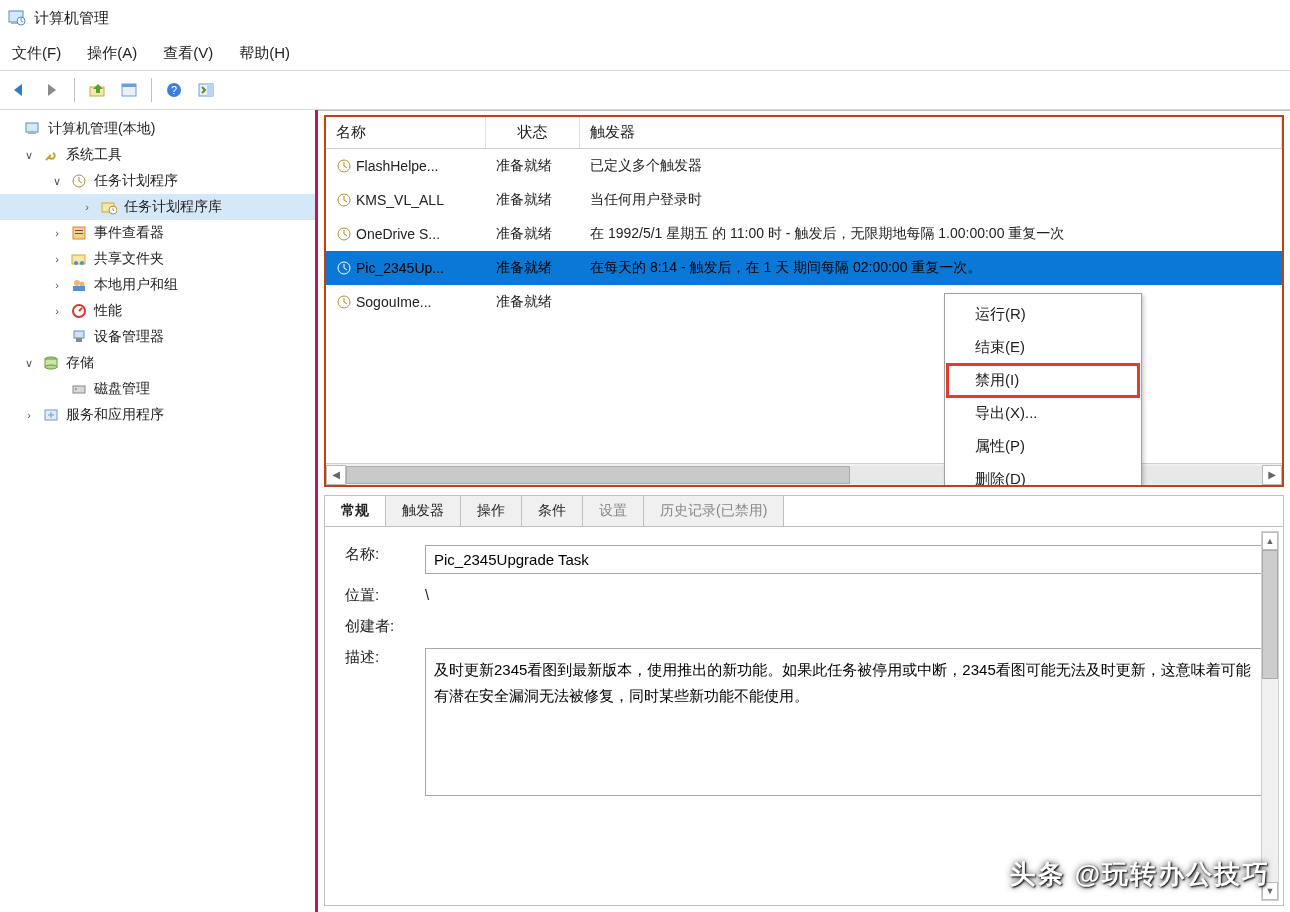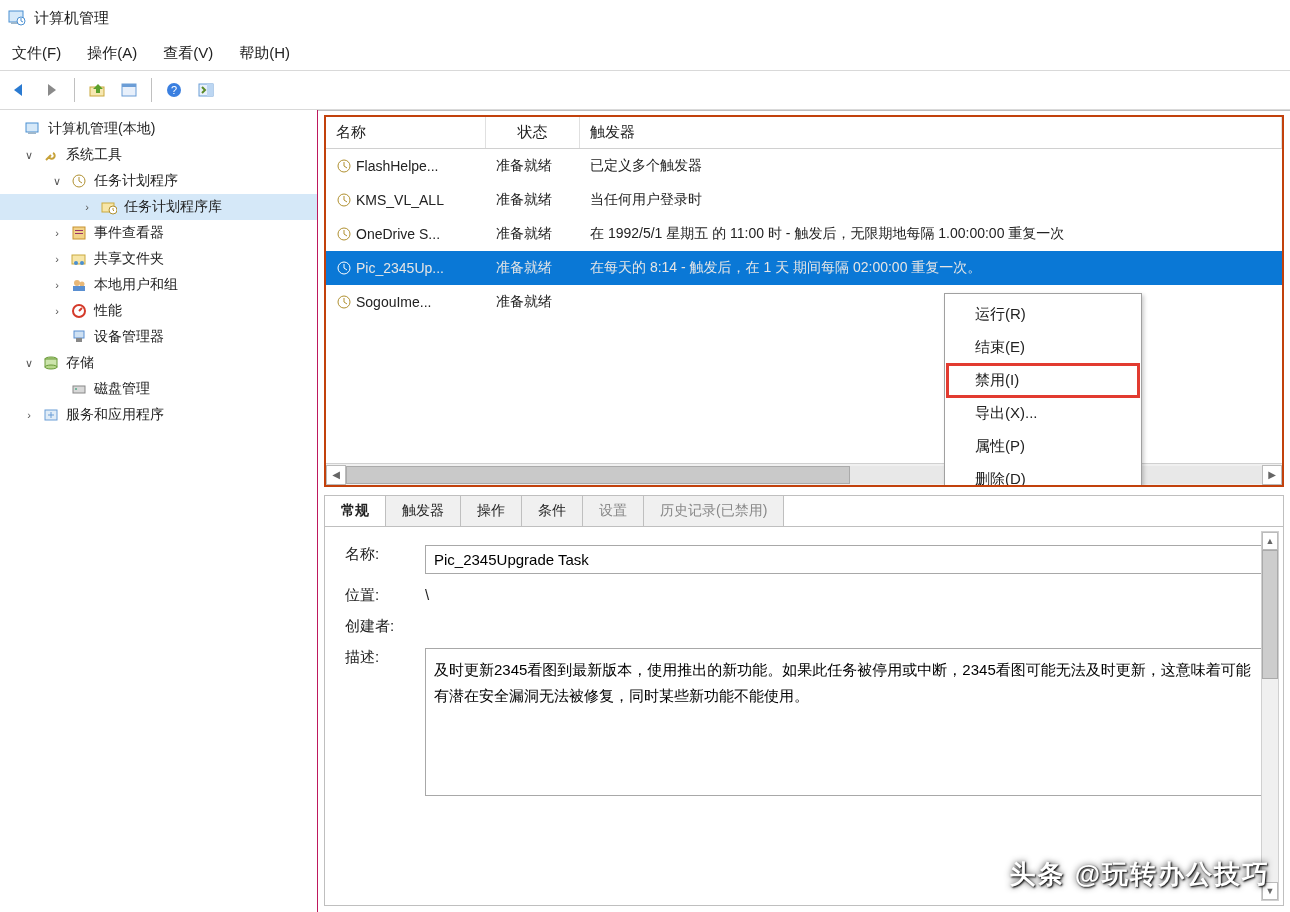--- a/index.html
+++ b/index.html
@@ -10,21 +10,21 @@
 .title-text { font-size: 15px; }
 
 .menubar { height: 34px; display: flex; align-items: center; gap: 26px; padding: 0 12px; font-size: 15px; }
 .menubar span { cursor: default; }
 
 .toolbar { height: 40px; border-top: 1px solid #d9d9d9; border-bottom: 1px solid #d9d9d9; display: flex; align-items: center; padding: 0 6px; gap: 4px; }
 .tool-btn { width: 28px; height: 28px; display: inline-flex; align-items: center; justify-content: center; border: 1px solid transparent; }
 .tool-sep { width: 1px; height: 24px; background: #c0c0c0; margin: 0 4px; }
 
 .workspace { display: flex; height: calc(912px - 36px - 34px - 40px); }
-.tree-pane { width: 318px; border-right: 1px solid #be185d; overflow: auto; padding-top: 6px; }
+.tree-pane { width: 318px; border-right: 3px solid #be185d; overflow: auto; padding-top: 6px; }
 .tree-node { display: flex; align-items: center; gap: 6px; padding: 4px 2px; white-space: nowrap; }
 .tree-node .twisty { width: 14px; display: inline-block; text-align: center; color: #555; font-size: 11px; }
 .tree-node .node-icon { width: 18px; height: 18px; display:inline-flex; align-items:center; justify-content:center; }
 .tree-indent-0 { padding-left: 4px; }
 .tree-indent-1 { padding-left: 22px; }
 .tree-indent-2 { padding-left: 50px; }
 .tree-indent-3 { padding-left: 80px; }
 .tree-node.sel { background: #d5e8f8; }
 
 .right-pane { flex: 1; display: flex; flex-direction: column; border-top: 1px solid #bfbfbf; position: relative; }
@@ -33,21 +33,21 @@
 .list-header .col { padding: 6px 10px; font-size: 15px; border-right: 1px solid #e0e0e0; }
 .col-name { width: 160px; }
 .col-status { width: 94px; text-align: center; }
 .col-trig { flex: 1; }
 .list-body { flex: 1; overflow: hidden; }
 .list-row { display: flex; align-items: center; padding: 4px 0; }
 .list-row .cell { padding: 4px 10px; white-space: nowrap; overflow: hidden; text-overflow: ellipsis; }
 .list-row .cell-name { width: 160px; display:flex; align-items:center; gap:4px;}
 .list-row .cell-status { width: 94px; }
 .list-row .cell-trig { flex: 1; }
-.list-row.selected { background: #0a78d6; color: #e5e5e5; }
+.list-row.selected { background: #0a78d6; color: #000000; }
 .clock-icon { width:16px; height:16px; display:inline-block; }
 
 .hscroll { height: 22px; border-top: 1px solid #d0d0d0; display: flex; align-items: center; background:#f0f0f0; }
 .hscroll .arrow { width:20px; height:20px; border:1px solid #bbb; background:#fff; display:flex; align-items:center; justify-content:center; font-size:10px; color:#666;}
 .hscroll .track { flex:1; height:18px; background:#e8e8e8; position:relative;}
 .hscroll .thumb { position:absolute; left:0; top:0; height:100%; width:55%; background:#c9c9c9; border:1px solid #aaa;}
 
 .tabs-row { display:flex; border:1px solid #bfbfbf; border-bottom:none; margin:8px 6px 0 6px; }
 .tab { padding:6px 16px; border-right:1px solid #bfbfbf; background:#f0f0f0; cursor:default;}
 .tab.active { background:#fff; font-weight:bold; }

